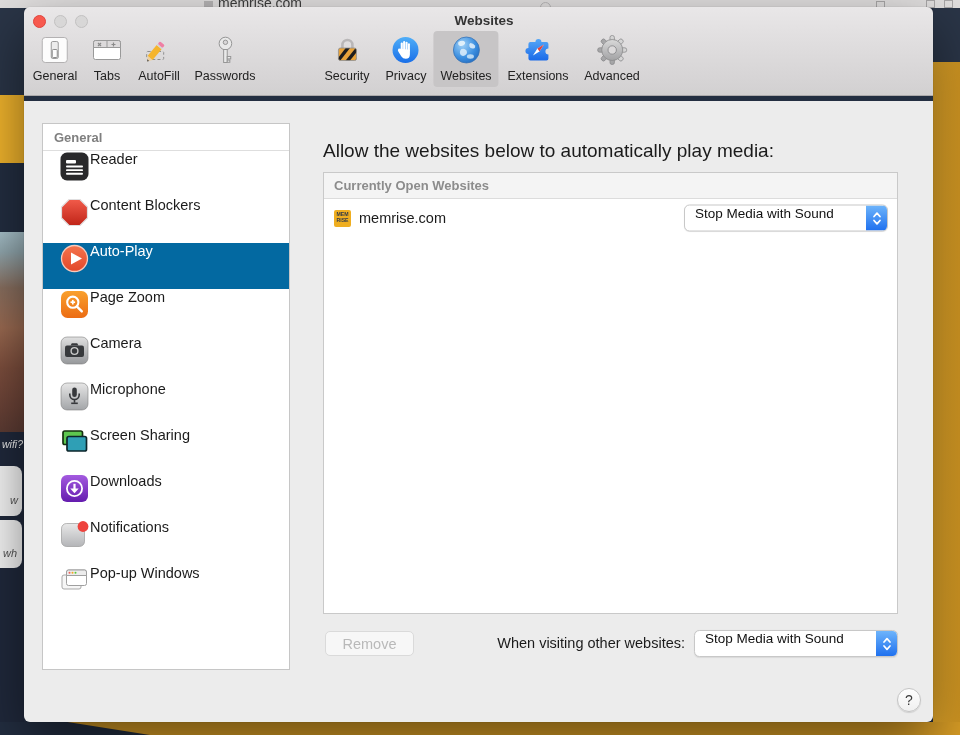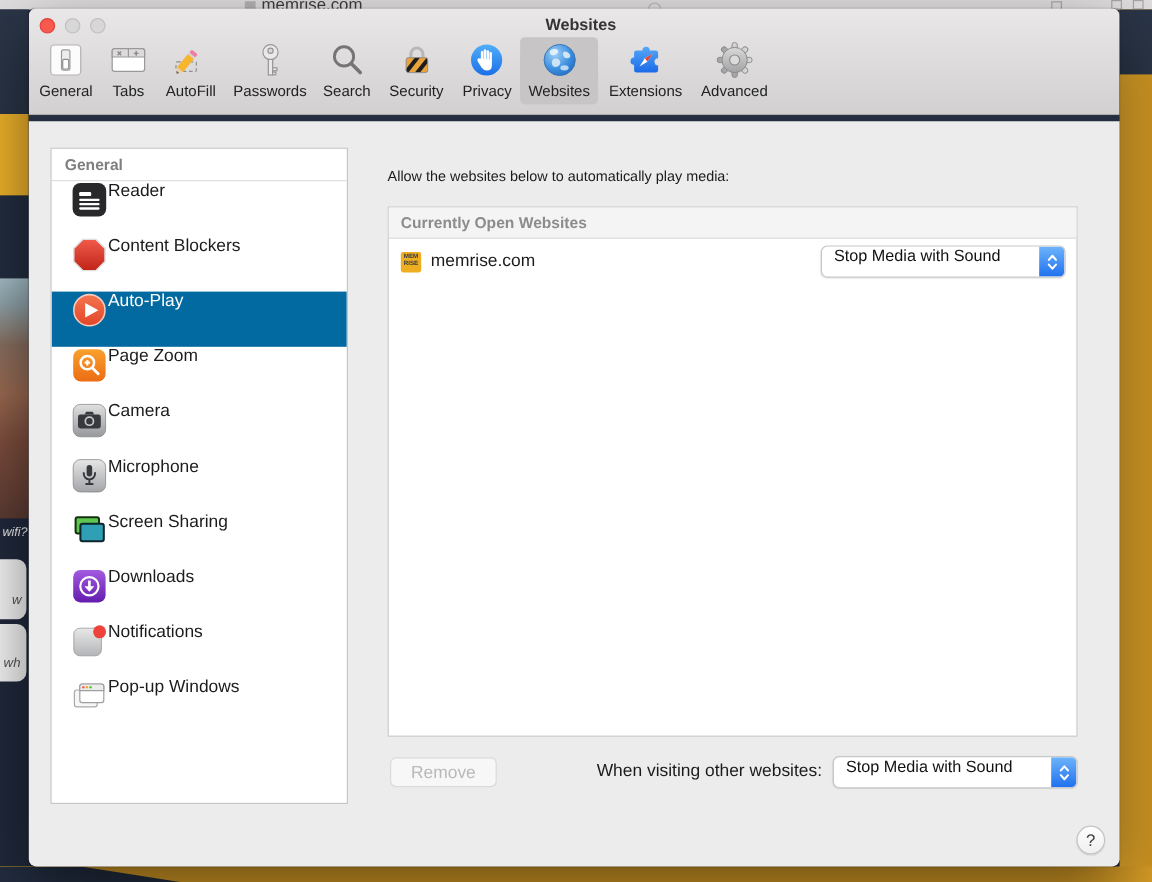--- a/index.html
+++ b/index.html
@@ -59,21 +59,21 @@
     background:#fff;border:1px solid #c6c6c6;overflow:hidden;}
   .sb-header{height:27px;line-height:27px;padding-left:11px;font-size:13px;
     font-weight:bold;color:#7f7f7f;border-bottom:1px solid #dedede;}
   .sb-item{height:46px;display:flex;padding-left:16px;}
   .sb-item.selected{background:#0369a1;}
   .sb-item.selected .sb-label{color:#fff;}
   .sb-icon{width:31px;height:31px;flex:0 0 31px;display:block;}
   .sb-label{font-size:14.5px;color:#1b1b1b;white-space:nowrap;}
 
   
-  .main-desc{position:absolute;left:299px;top:39px;font-size:12px;color:#1b1b1b;}
+  .main-desc{position:absolute;left:299px;top:39px;font-size:19px;color:#1b1b1b;}
   .table{position:absolute;left:299px;top:71px;width:575px;height:442px;
     background:#fff;border:1px solid #c9c9c9;}
   .table-header{height:26px;line-height:26px;background:#f4f4f4;
     border-bottom:1px solid #dcdcdc;padding-left:10px;
     font-size:13px;font-weight:bold;color:#8c8c8c;}
   .site-row{position:relative;height:38px;display:flex;align-items:center;padding-left:10px;}
   .favicon{width:17px;height:17px;background:#efae20;border-radius:2px;
     display:flex;flex-direction:column;align-items:center;justify-content:center;
     font-size:5.2px;font-weight:bold;color:#333a47;line-height:5.8px;text-align:center;}
   .site-name{font-size:14.5px;color:#1b1b1b;margin-left:8px;}
@@ -167,27 +167,20 @@
     <div class="tb-item" style="left:201px">
       <span class="tb-icon"><svg width="32" height="32" viewBox="0 0 32 32">
             <circle cx="16" cy="9.5" r="6.3" fill="#e9e9e9" stroke="#969696"></circle>
             <circle cx="16" cy="8.3" r="2.2" fill="#d9d7d8" stroke="#969696"></circle>
             <rect x="14.2" y="15.5" width="3.6" height="13" fill="#e9e9e9" stroke="#969696"></rect>
             <rect x="17.8" y="22.5" width="3.5" height="2.4" fill="#e9e9e9" stroke="#969696"></rect>
             <rect x="17.8" y="26.1" width="2.6" height="2.2" fill="#e9e9e9" stroke="#969696"></rect>
           </svg></span>
       <span class="tb-label">Passwords</span>
     </div>
-    <div class="tb-item" style="left:265px">
-      <span class="tb-icon"><svg width="32" height="32" viewBox="0 0 32 32">
-            <circle cx="13.5" cy="13" r="8" fill="none" stroke="#767474" stroke-width="2.4"></circle>
-            <line x1="19.5" y1="19" x2="27" y2="26.5" stroke="#767474" stroke-width="3" stroke-linecap="round"></line>
-          </svg></span>
-      <span class="tb-label">Search</span>
-    </div>
     <div class="tb-item" style="left:323px">
       <span class="tb-icon"><svg width="32" height="32" viewBox="0 0 32 32">
             <path d="M11 15 v-4 a5 5 0 0 1 10 0 v4" fill="none" stroke="#b9b7b8" stroke-width="2.6"></path>
             <defs>
               <clipPath id="lockclip">
                 <rect x="7" y="14" width="18" height="12.5" rx="2"></rect>
               </clipPath>
             </defs>
             <rect x="7" y="14" width="18" height="12.5" rx="2" fill="#e8a33c"></rect>
             <g clip-path="url(#lockclip)" stroke="#1d1d1f" stroke-width="3.4">

